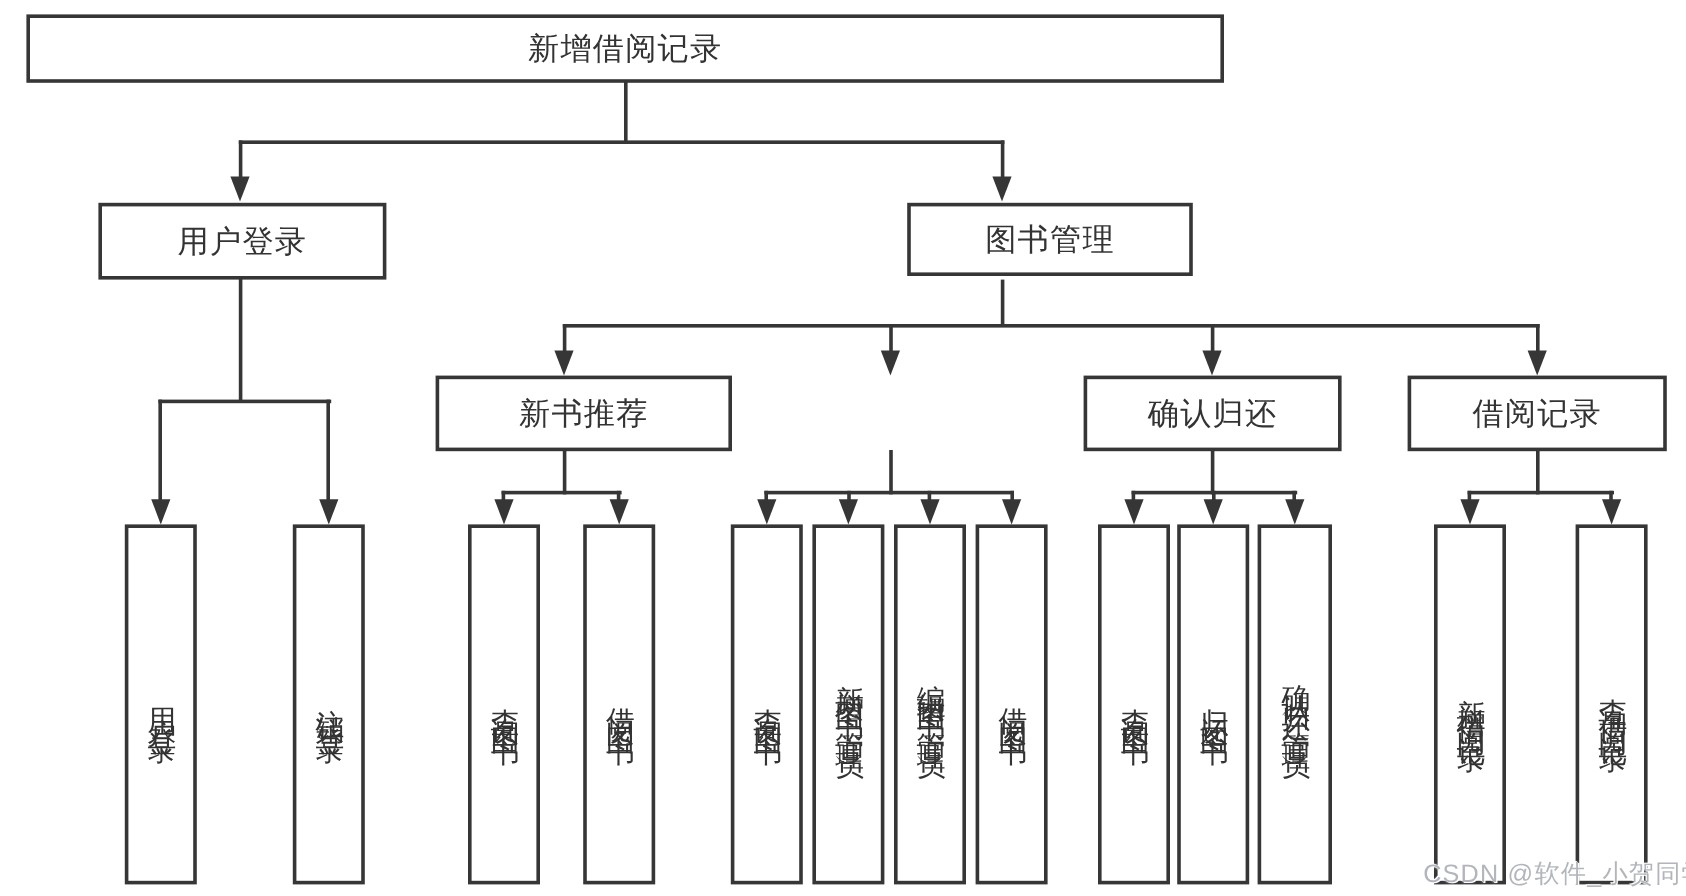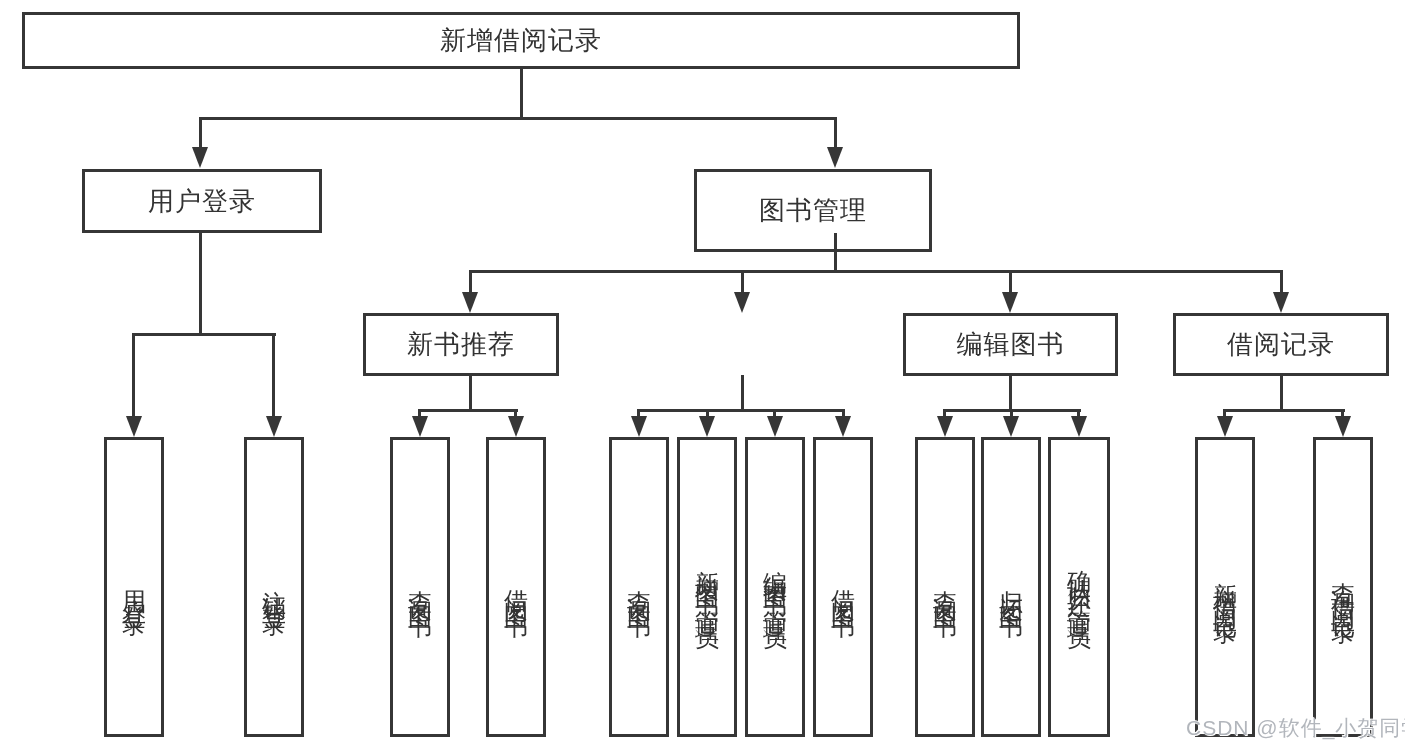--- a/index.html
+++ b/index.html
@@ -75,21 +75,21 @@
   <div class="line" style="left:520px; top:68px; width:3px; height:52px;"></div>
   <div class="line" style="left:199px; top:117px; width:638px; height:3px;"></div>
   <div class="line" style="left:199px; top:117px; width:3px; height:31px;"></div>
   <div class="line" style="left:834px; top:117px; width:3px; height:31px;"></div>
   <div class="arrow" style="left:192px; top:147px;"></div>
   <div class="arrow" style="left:827px; top:147px;"></div>
 
   <div class="box" style="left:82px; top:169px; width:240px; height:64px;">
     <span class="hlabel">用户登录</span>
   </div>
-  <div class="box" style="left:694px; top:169px; width:238px; height:83px;">
+  <div class="box" style="left:756px; top:169px; width:238px; height:61px;">
     <span class="hlabel">图书管理</span>
   </div>
 
   <div class="line" style="left:199px; top:232px; width:3px; height:103px;"></div>
   <div class="line" style="left:132px; top:333px; width:144px; height:3px;"></div>
   <div class="line" style="left:132px; top:333px; width:3px; height:85px;"></div>
   <div class="line" style="left:272px; top:333px; width:3px; height:85px;"></div>
   <div class="arrow" style="left:126px; top:416px;"></div>
   <div class="arrow" style="left:266px; top:416px;"></div>
 
@@ -97,25 +97,25 @@
   <div class="line" style="left:469px; top:270px; width:814px; height:3px;"></div>
   <div class="line" style="left:469px; top:270px; width:3px; height:25px;"></div>
   <div class="line" style="left:741px; top:270px; width:3px; height:25px;"></div>
   <div class="line" style="left:1009px; top:270px; width:3px; height:25px;"></div>
   <div class="line" style="left:1280px; top:270px; width:3px; height:25px;"></div>
   <div class="arrow" style="left:462px; top:292px;"></div>
   <div class="arrow" style="left:734px; top:292px;"></div>
   <div class="arrow" style="left:1002px; top:292px;"></div>
   <div class="arrow" style="left:1273px; top:292px;"></div>
 
-  <div class="box" style="left:363px; top:313px; width:196px; height:63px;justify-content:center;">
+  <div class="box" style="left:363px; top:313px; width:247px; height:63px;justify-content:center;">
     <span class="hlabel">新书推荐</span>
   </div>
   <div class="box" style="left:903px; top:313px; width:215px; height:63px;">
-    <span class="hlabel">编辑图书</span>
+    <span class="hlabel">确认归还</span>
   </div>
   <div class="box" style="left:1173px; top:313px; width:216px; height:63px;">
     <span class="hlabel">借阅记录</span>
   </div>
 
   <div class="line" style="left:469px; top:375px; width:3px; height:37px;"></div>
   <div class="line" style="left:418px; top:409px; width:100px; height:3px;"></div>
   <div class="line" style="left:418px; top:409px; width:3px; height:9px;"></div>
   <div class="line" style="left:514px; top:409px; width:3px; height:9px;"></div>
   <div class="arrow" style="left:412px; top:416px;"></div>

